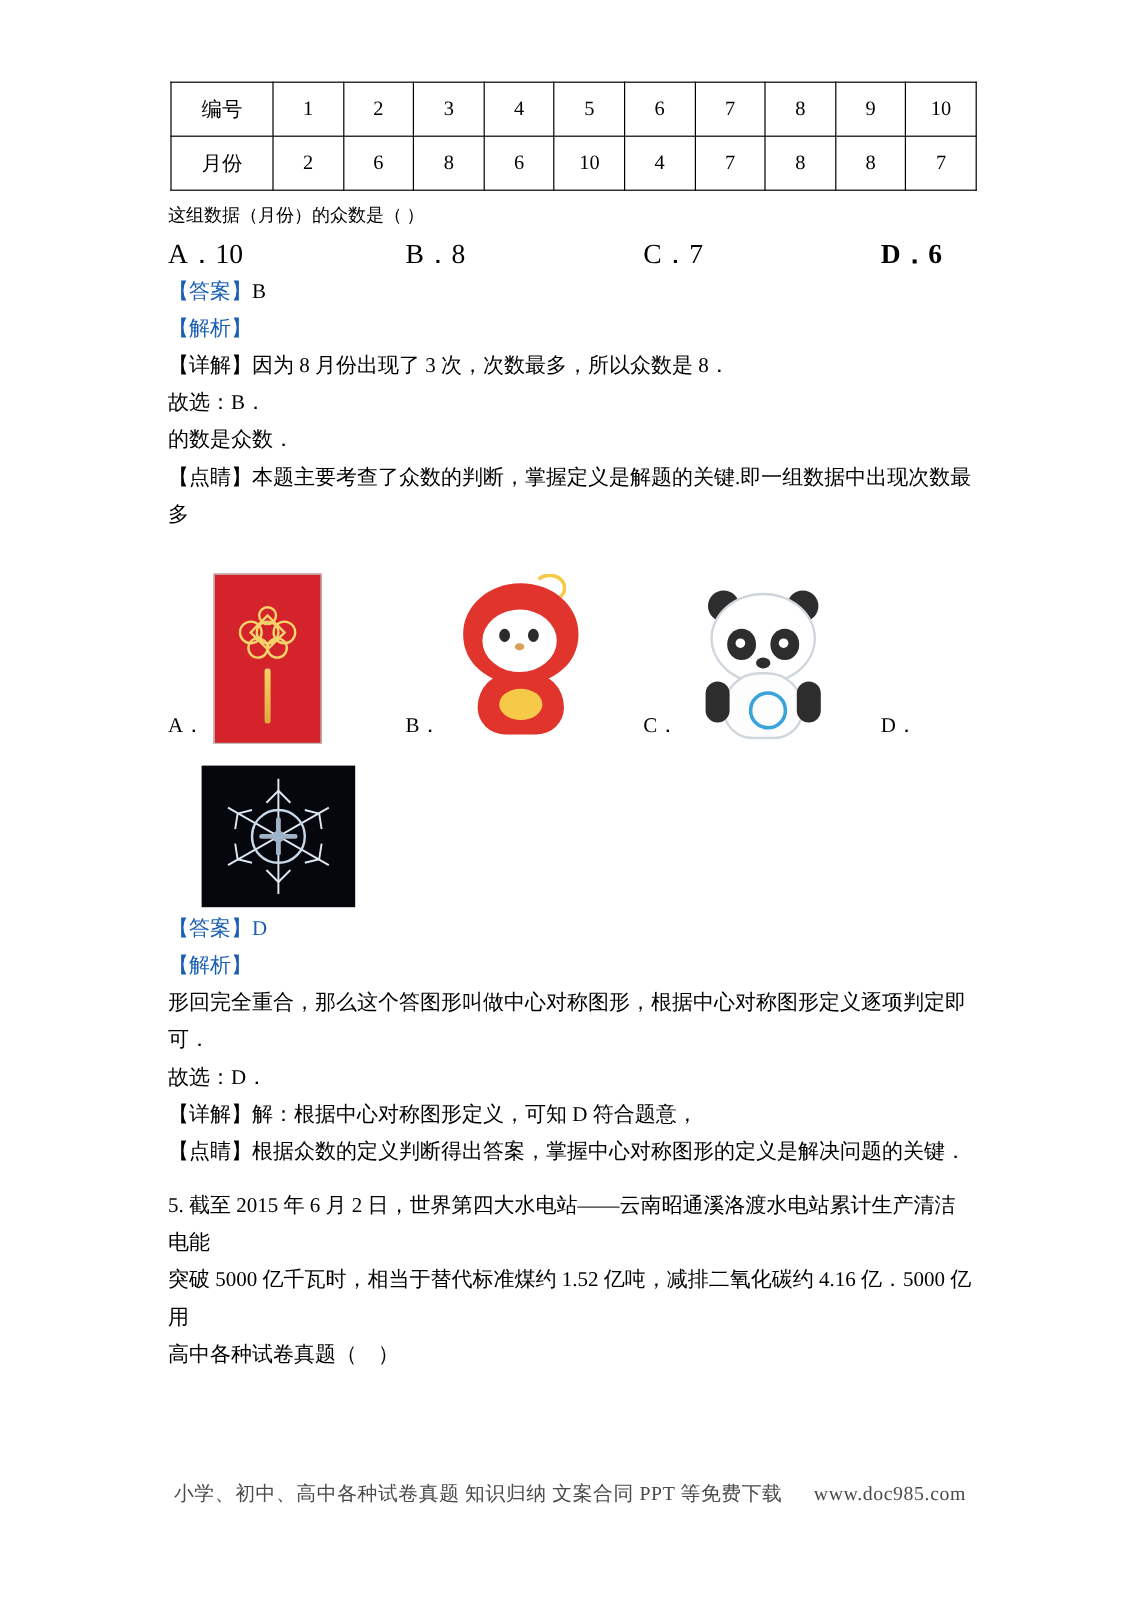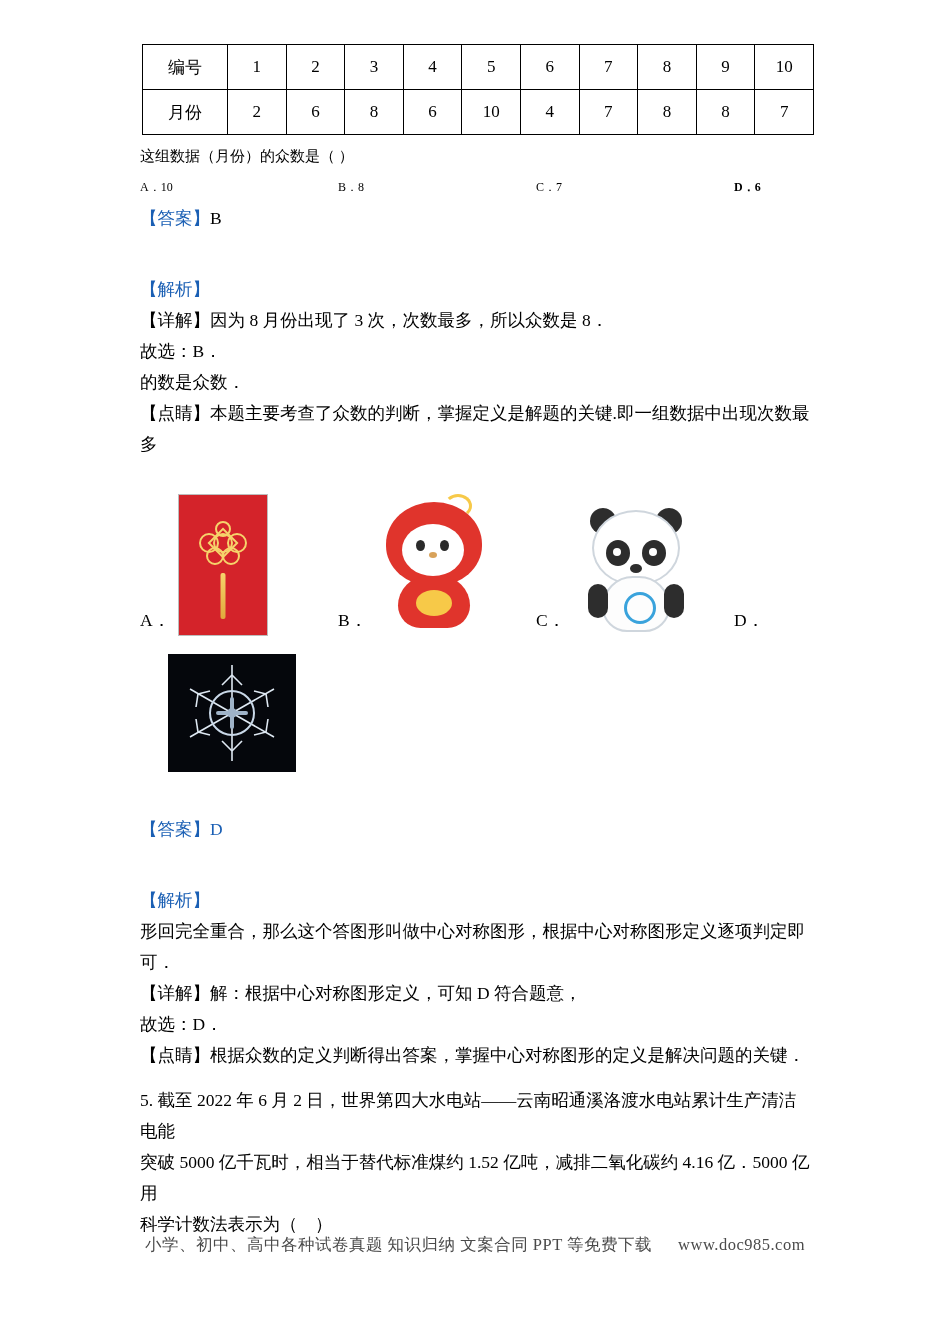--- a/index.html
+++ b/index.html
@@ -12,21 +12,21 @@
     height: 1344px;
     font-family: "Liberation Serif", "DejaVu Serif", serif;
     color: #000000;
     position: relative;
   }
   .page {
     position: relative;
     width: 950px;
     height: 1344px;
     box-sizing: border-box;
-    padding: 44px 140px 0 140px;
+    padding: 68px 140px 0 140px;
   }
   
   table.data-table {
     border-collapse: collapse;
     width: 672px;
     margin: 0 0 0 2px;
     table-layout: fixed;
   }
   table.data-table td {
     border: 1px solid #000;
@@ -47,26 +47,25 @@
     margin: 0;
     white-space: pre-wrap;
   }
   .q-line {
     font-size: 15px;
     line-height: 31px;
     margin: 0;
   }
   .blue {
     color: #1a5fb4;
-    margin-top: 40px;
   }
   .options-row {
     position: relative;
     height: 31px;
-    font-size: 12px;
+    font-size: 23px;
     line-height: 31px;
   }
   .options-row span {
     position: absolute;
     top: 0;
   }
   .opt-a { left: 0px; }
   .opt-b { left: 198px; }
   .opt-c { left: 396px; }
   .opt-d { left: 594px; font-weight: bold; }
@@ -463,29 +462,29 @@
       </div>
     </div>
   </div>
 
   <p class="line blue"><span>【答案】</span><span>D</span></p>
 
   <p class="line blue">【解析】</p>
 
   <p class="line">形回完全重合，那么这个答图形叫做中心对称图形，根据中心对称图形定义逐项判定即可．</p>
 
+  <p class="line">故选：D．</p>
+
   <p class="line"><span>【详解】</span><span>解：根据中心对称图形定义，可知 D 符合题意，</span></p>
 
-  <p class="line">故选：D．</p>
-
   <p class="line"><span>【点睛】</span><span>根据众数的定义判断得出答案，掌握中心对称图形的定义是解决问题的关键．</span></p>
 
   <div class="spacer-14"></div>
 
-  <p class="line">5. 截至 2022 年 6 月 2 日，世界第四大水电站——云南昭通溪洛渡水电站累计生产清洁电能</p>
+  <p class="line">5. 截至 2015 年 6 月 2 日，世界第四大水电站——云南昭通溪洛渡水电站累计生产清洁电能</p>
   <p class="line">突破 5000 亿千瓦时，相当于替代标准煤约 1.52 亿吨，减排二氧化碳约 4.16 亿．5000 亿用</p>
-  <p class="line">科学计数法表示为（    ）</p>
+  <p class="line">高中各种试卷真题（    ）</p>
 
   <div class="footer">
     <span>小学、初中、高中各种试卷真题  知识归纳  文案合同  PPT 等免费下载</span><span class="site">www.doc985.com</span>
   </div>
 
 </div>
 
 </body></html>

